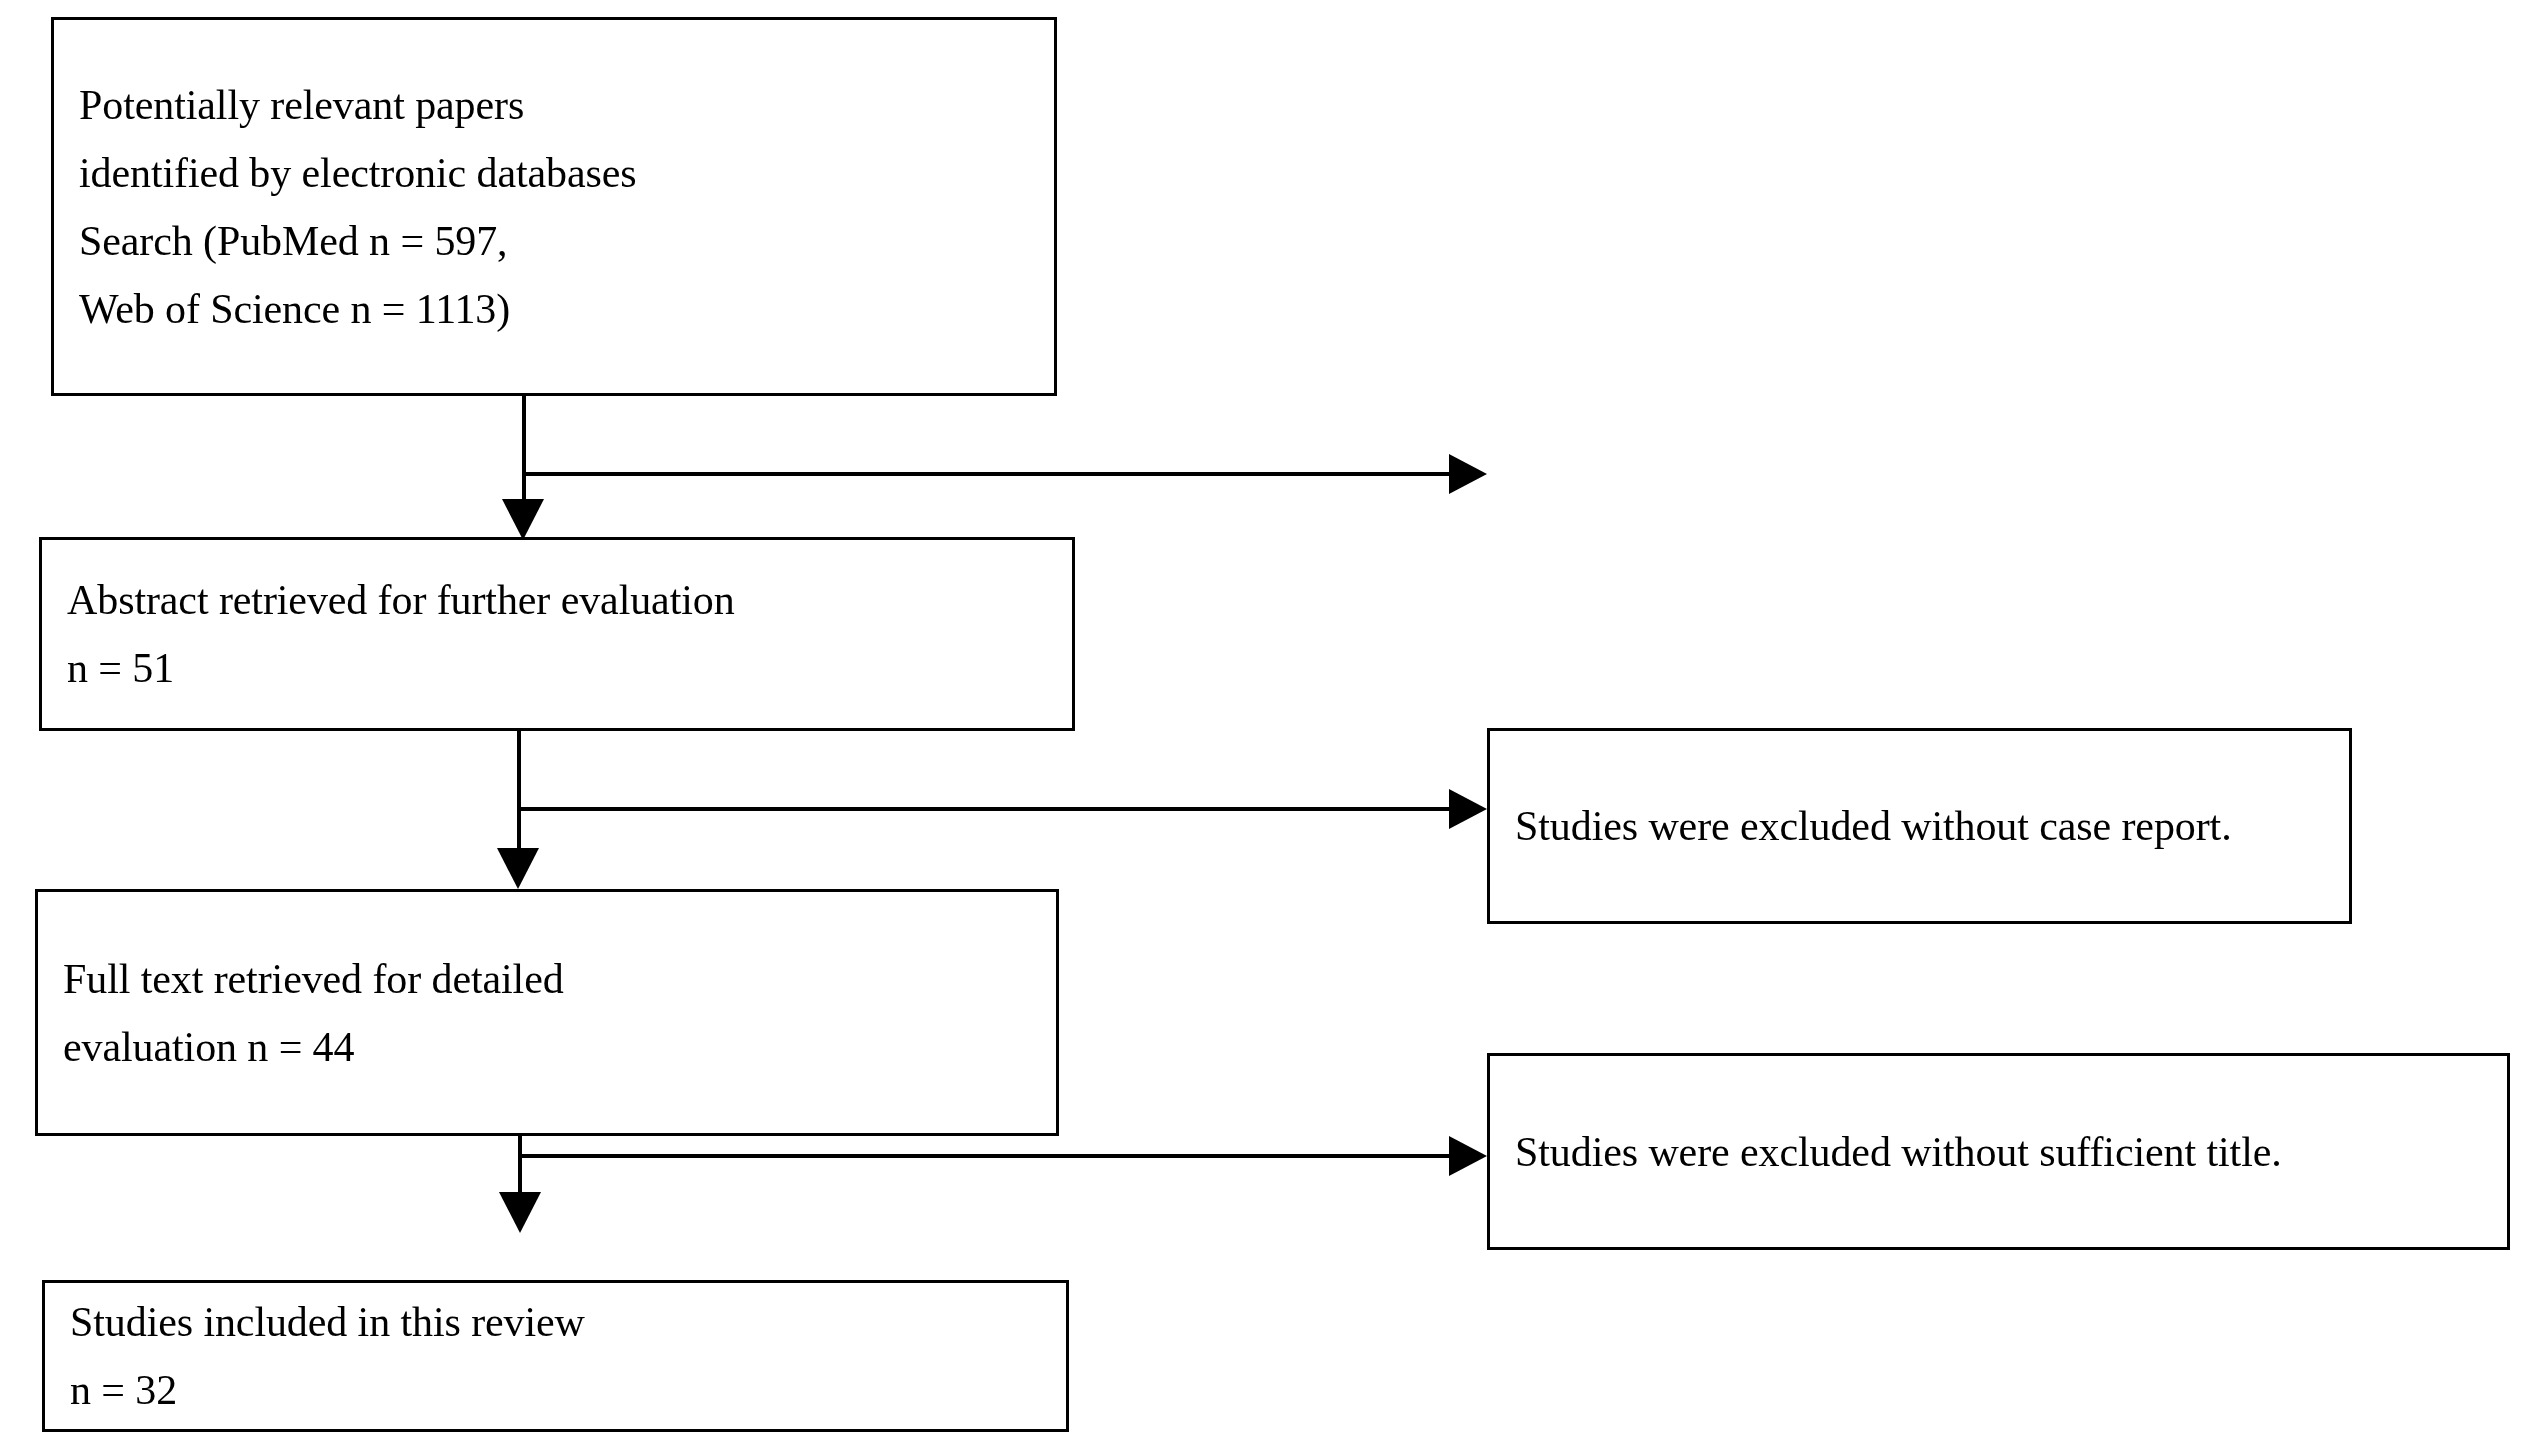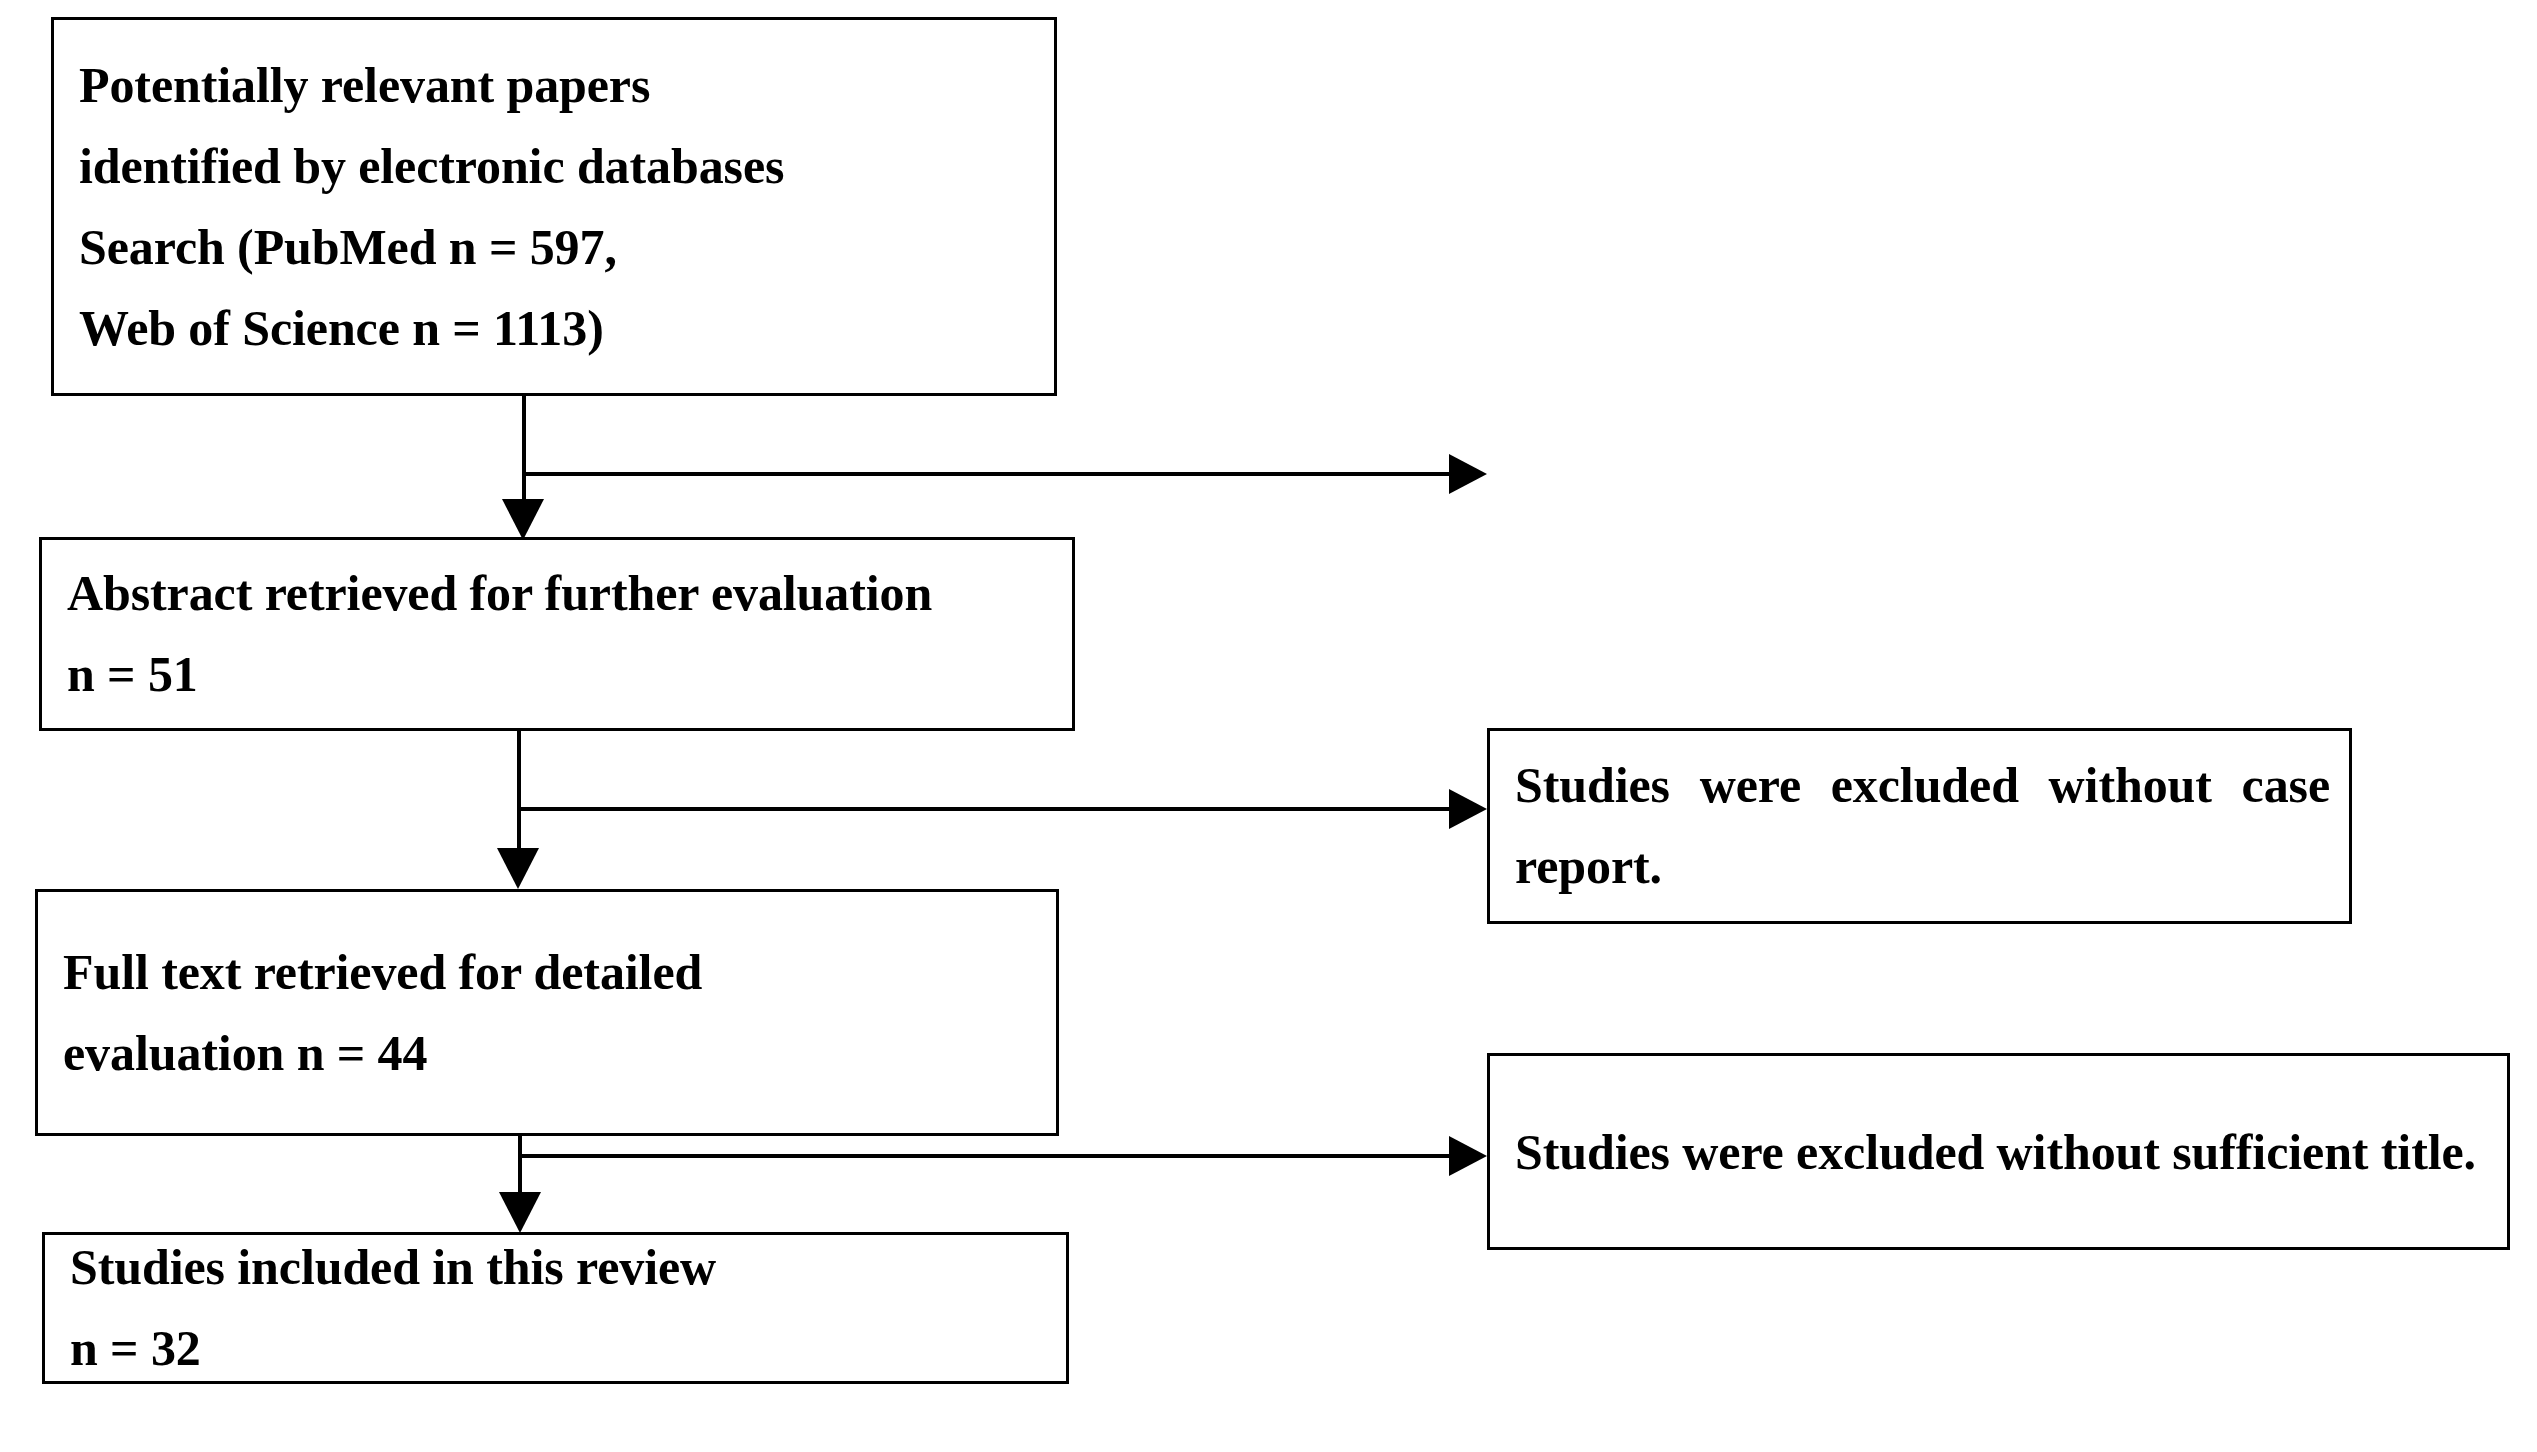--- a/index.html
+++ b/index.html
@@ -25,27 +25,26 @@
     border: 3.7px solid #000000;
     background: #ffffff;
     z-index: 3;
   }
   .node .txt {
     position: absolute;
     left: 25px;
     right: 19px;
     top: 50%;
     transform: translateY(-50%);
-    font-size: 50px;
+    font-size: 42px;
     line-height: 1.62;
     letter-spacing: -0.1px;
     white-space: pre-line;
     font-stretch: condensed;
     transform-origin: left center;
-    font-weight: bold;
   }
   .node .txt.justify {
     text-align: justify;
     text-align-last: left;
   }
 
   
   .vline {
     position: absolute;
     width: 3.7px;
@@ -92,21 +91,21 @@
   <div class="node" style="left:39px; top:537px; width:1036px; height:194px;">
     <div class="txt">Abstract retrieved for further evaluation
 n = 51</div>
   </div>
 
   <div class="node" style="left:35px; top:889px; width:1024px; height:247px;">
     <div class="txt">Full text retrieved for detailed
 evaluation n = 44</div>
   </div>
 
-  <div class="node" style="left:42px; top:1232px; width:1027px; height:152px;">
+  <div class="node" style="left:42px; top:1280px; width:1027px; height:152px;">
     <div class="txt">Studies included in this review
 n = 32</div>
   </div>
 
 
   <div class="node" style="left:1487px; top:728px; width:865px; height:196px;">
     <div class="txt justify">Studies were excluded without case report.</div>
   </div>
 
   <div class="node" style="left:1487px; top:1053px; width:1023px; height:197px;">

